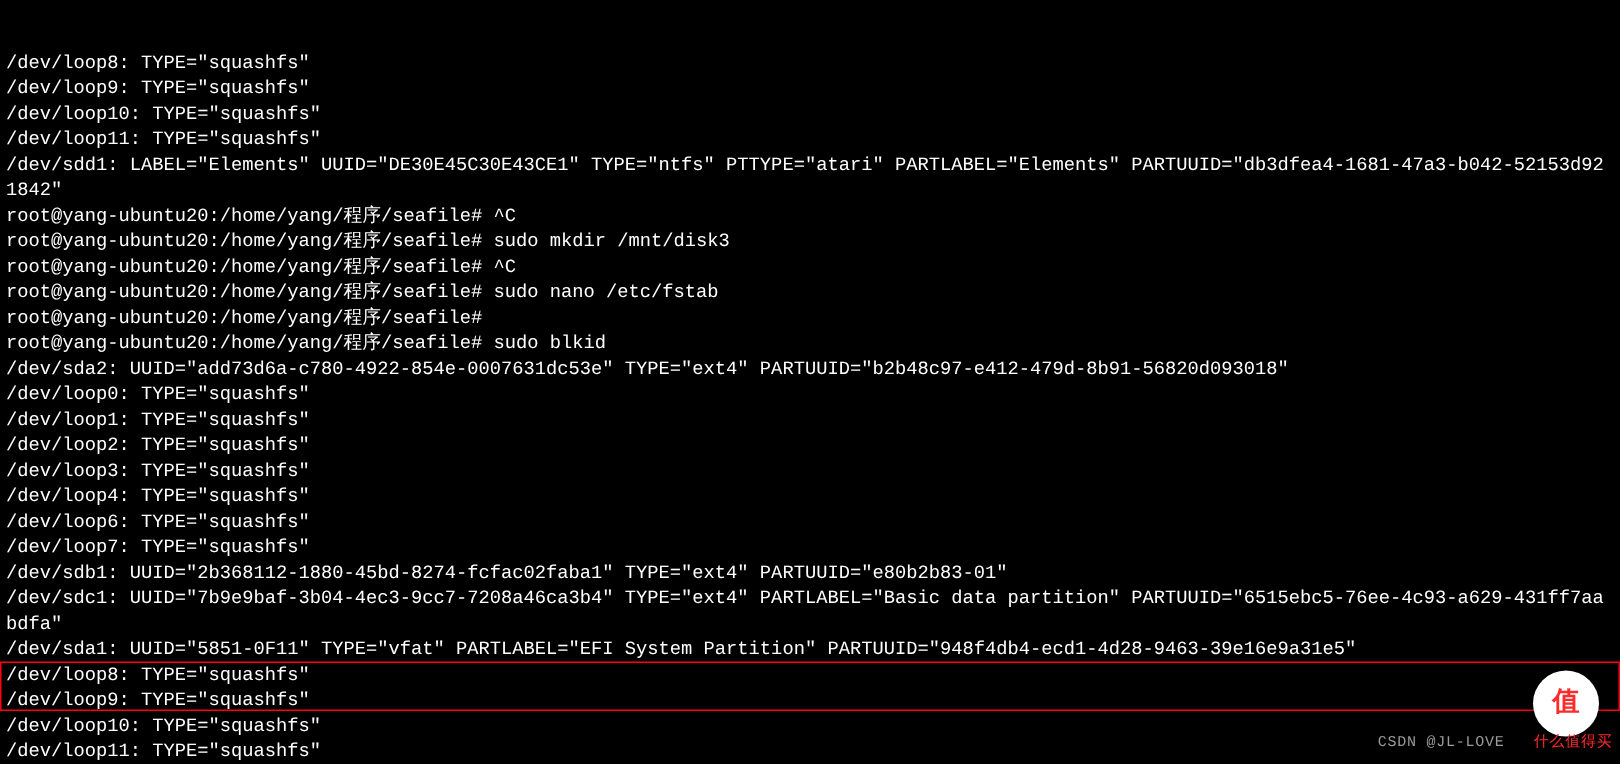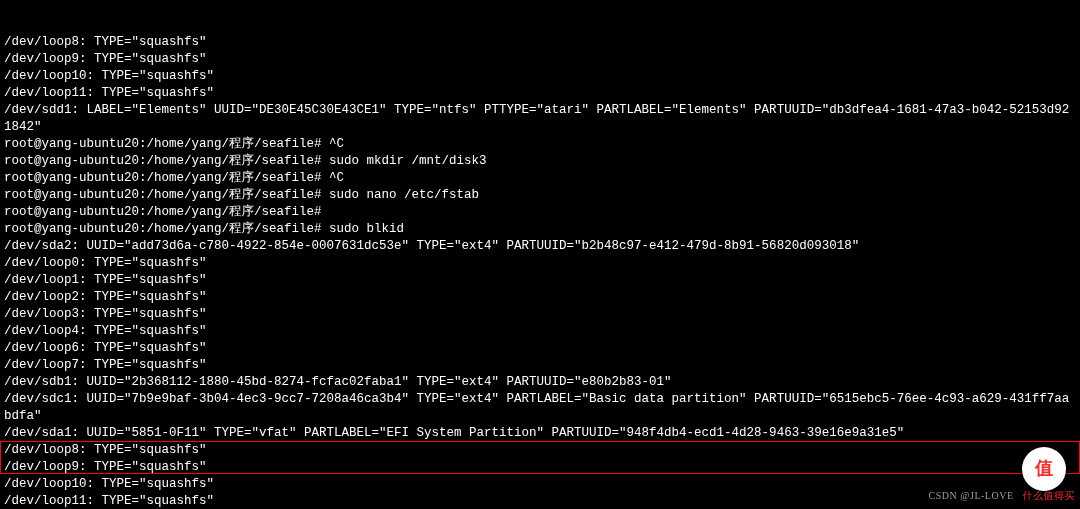--- a/index.html
+++ b/index.html
@@ -30,21 +30,21 @@
     border-radius: 50%;
     display: flex; align-items: center; justify-content: center;
     color: #ff2a2a; font-weight: bold; font-size: 18px;
     box-shadow: 0 0 6px rgba(0,0,0,.5);
   }
   .sub {
     position: absolute;
     right: 5px; bottom: 5px;
     font-size: 10px; color: #9a9a9a;
     letter-spacing: .5px;
-    font-family: Liberation Serif, serif;
+    font-family: Liberation Mono, monospace;
   }
   .sub .dot { color:#ff2a2a; }
 </style>
 </head>
 <body>
 
 <div class="terminal">
   <div id="lines"><div>/dev/loop8: TYPE="squashfs"</div><div>/dev/loop9: TYPE="squashfs"</div><div>/dev/loop10: TYPE="squashfs"</div><div>/dev/loop11: TYPE="squashfs"</div><div>/dev/sdd1: LABEL="Elements" UUID="DE30E45C30E43CE1" TYPE="ntfs" PTTYPE="atari" PARTLABEL="Elements" PARTUUID="db3dfea4-1681-47a3-b042-52153d921842"</div><div>root@yang-ubuntu20:/home/yang/程序/seafile# ^C</div><div>root@yang-ubuntu20:/home/yang/程序/seafile# sudo mkdir /mnt/disk3</div><div>root@yang-ubuntu20:/home/yang/程序/seafile# ^C</div><div>root@yang-ubuntu20:/home/yang/程序/seafile# sudo nano /etc/fstab</div><div>root@yang-ubuntu20:/home/yang/程序/seafile#</div><div>root@yang-ubuntu20:/home/yang/程序/seafile# sudo blkid</div><div>/dev/sda2: UUID="add73d6a-c780-4922-854e-0007631dc53e" TYPE="ext4" PARTUUID="b2b48c97-e412-479d-8b91-56820d093018"</div><div>/dev/loop0: TYPE="squashfs"</div><div>/dev/loop1: TYPE="squashfs"</div><div>/dev/loop2: TYPE="squashfs"</div><div>/dev/loop3: TYPE="squashfs"</div><div>/dev/loop4: TYPE="squashfs"</div><div>/dev/loop6: TYPE="squashfs"</div><div>/dev/loop7: TYPE="squashfs"</div><div>/dev/sdb1: UUID="2b368112-1880-45bd-8274-fcfac02faba1" TYPE="ext4" PARTUUID="e80b2b83-01"</div><div>/dev/sdc1: UUID="7b9e9baf-3b04-4ec3-9cc7-7208a46ca3b4" TYPE="ext4" PARTLABEL="Basic data partition" PARTUUID="6515ebc5-76ee-4c93-a629-431ff7aabdfa"</div><div>/dev/sda1: UUID="5851-0F11" TYPE="vfat" PARTLABEL="EFI System Partition" PARTUUID="948f4db4-ecd1-4d28-9463-39e16e9a31e5"</div><div>/dev/loop8: TYPE="squashfs"</div><div>/dev/loop9: TYPE="squashfs"</div><div>/dev/loop10: TYPE="squashfs"</div><div>/dev/loop11: TYPE="squashfs"</div></div>
   
 </div>

